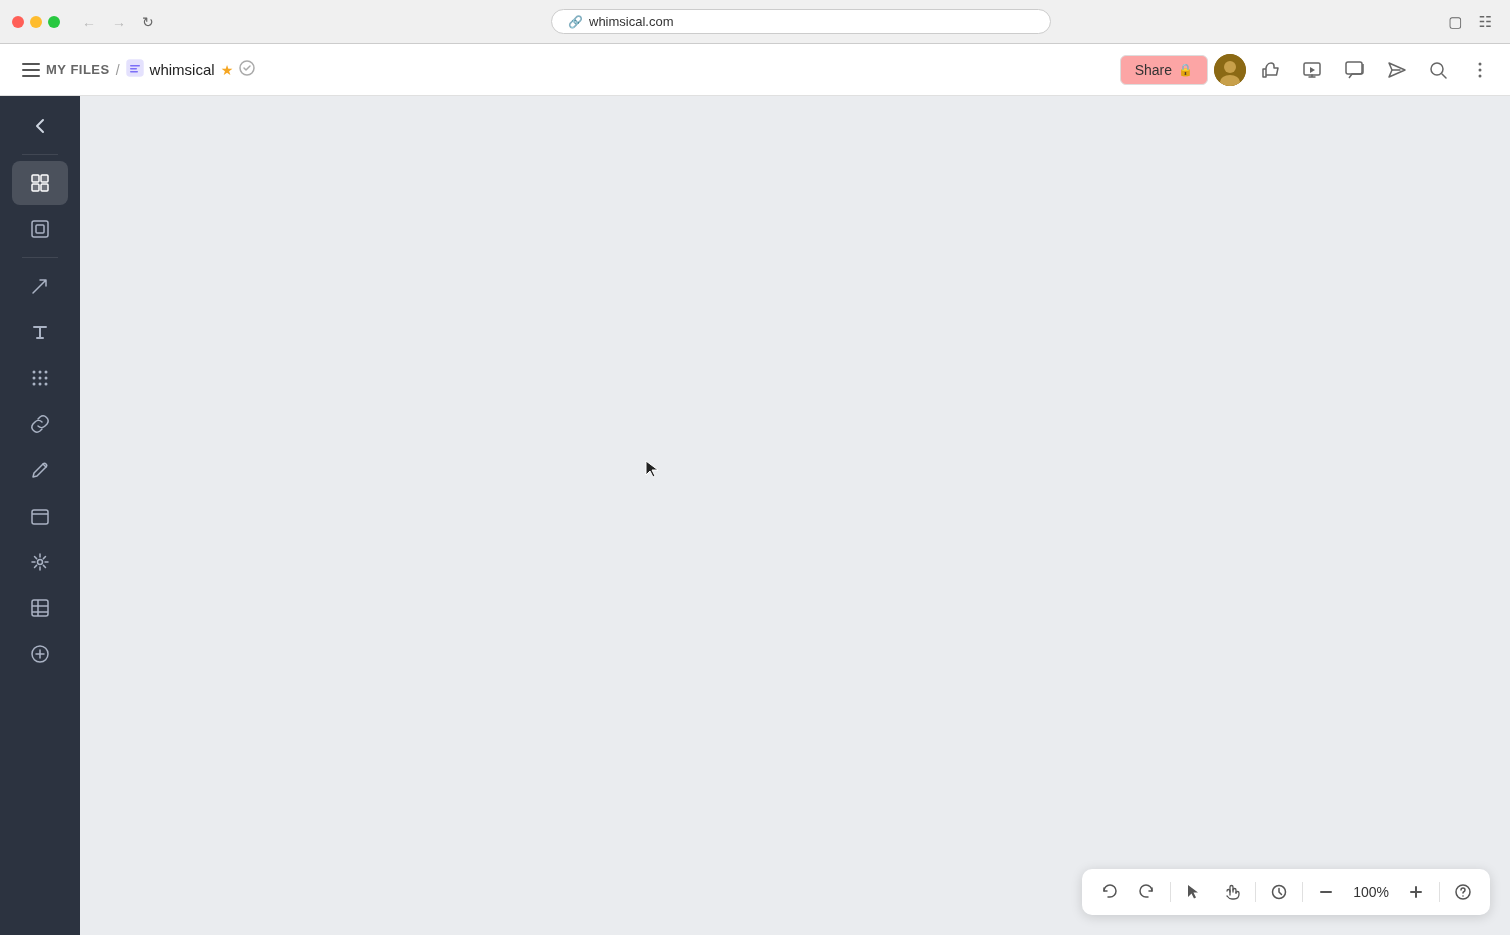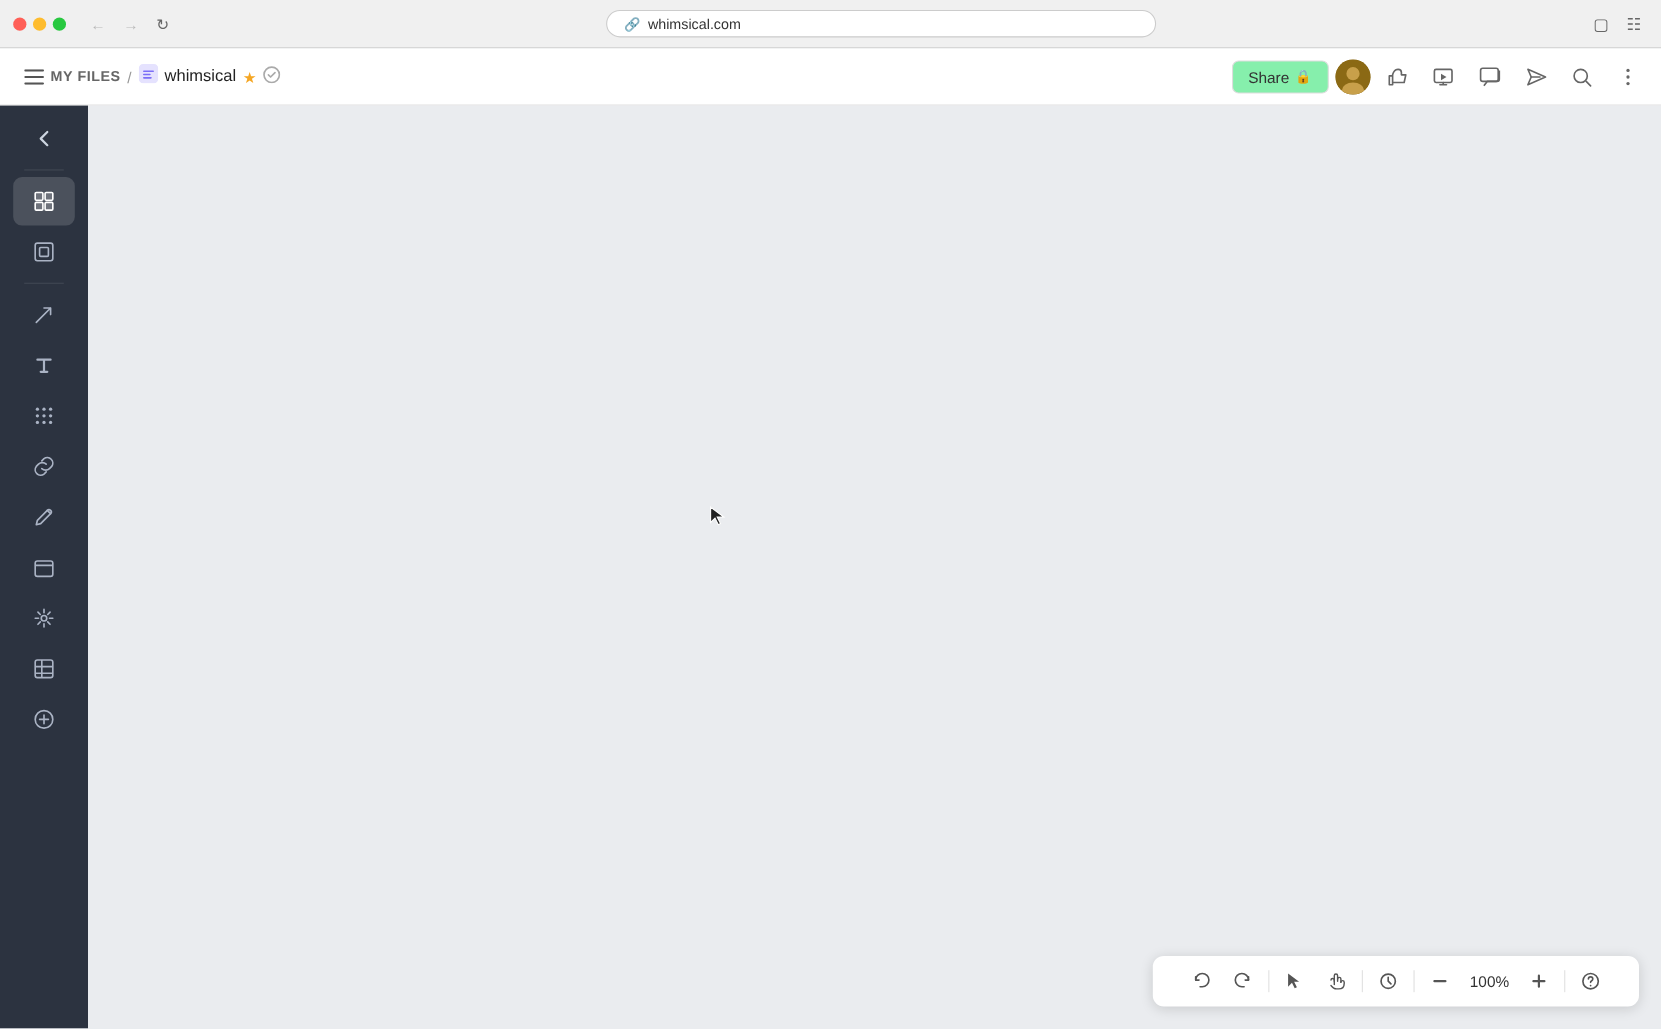--- a/index.html
+++ b/index.html
@@ -68,21 +68,21 @@
     .breadcrumb-sep { color: #999; font-size: 14px; }
     .breadcrumb-current { display: flex; align-items: center; gap: 6px; }
     .doc-icon { color: #7c6ff7; font-size: 16px; }
     .doc-title { font-size: 15px; font-weight: 500; color: #222; }
     .star-icon { color: #f5a623; font-size: 14px; cursor: pointer; }
     .check-icon { color: #aaa; font-size: 14px; }
 
     .header-right { display: flex; align-items: center; gap: 6px; }
     .share-btn {
       display: flex; align-items: center; gap: 6px; padding: 6px 14px;
-      background: #86efac; border: 1px solid #ddd; border-radius: 6px;
+      background: #fca5a5; border: 1px solid #ddd; border-radius: 6px;
       font-size: 14px; font-weight: 500; cursor: pointer; color: #333;
     }
     .lock-icon { font-size: 12px; color: #666; }
     .avatar {
       width: 32px; height: 32px; border-radius: 50%; overflow: hidden;
       background: #8b6914; display: flex; align-items: center; justify-content: center;
       color: white; font-size: 12px; font-weight: bold; cursor: pointer;
     }
     .header-icon-btn {
       background: none; border: none; cursor: pointer; padding: 6px;
@@ -134,21 +134,21 @@
     .bottom-toolbar {
       position: absolute;
       bottom: 20px;
       right: 20px;
       display: flex;
       align-items: center;
       gap: 4px;
       background: white;
       border-radius: 10px;
       box-shadow: 0 2px 12px rgba(0,0,0,0.15);
-      padding: 6px 27px;
+      padding: 6px 10px;
     }
     .bottom-btn {
       background: none; border: none; cursor: pointer;
       color: #555; font-size: 16px; padding: 5px 7px;
       border-radius: 6px;
       display: flex; align-items: center; justify-content: center;
       width: 34px; height: 34px;
     }
     .zoom-label { font-size: 14px; color: #333; font-weight: 500; padding: 0 6px; white-space: nowrap; }
     .bottom-divider { width: 1px; height: 20px; background: #e0e0e0; margin: 0 2px; }

